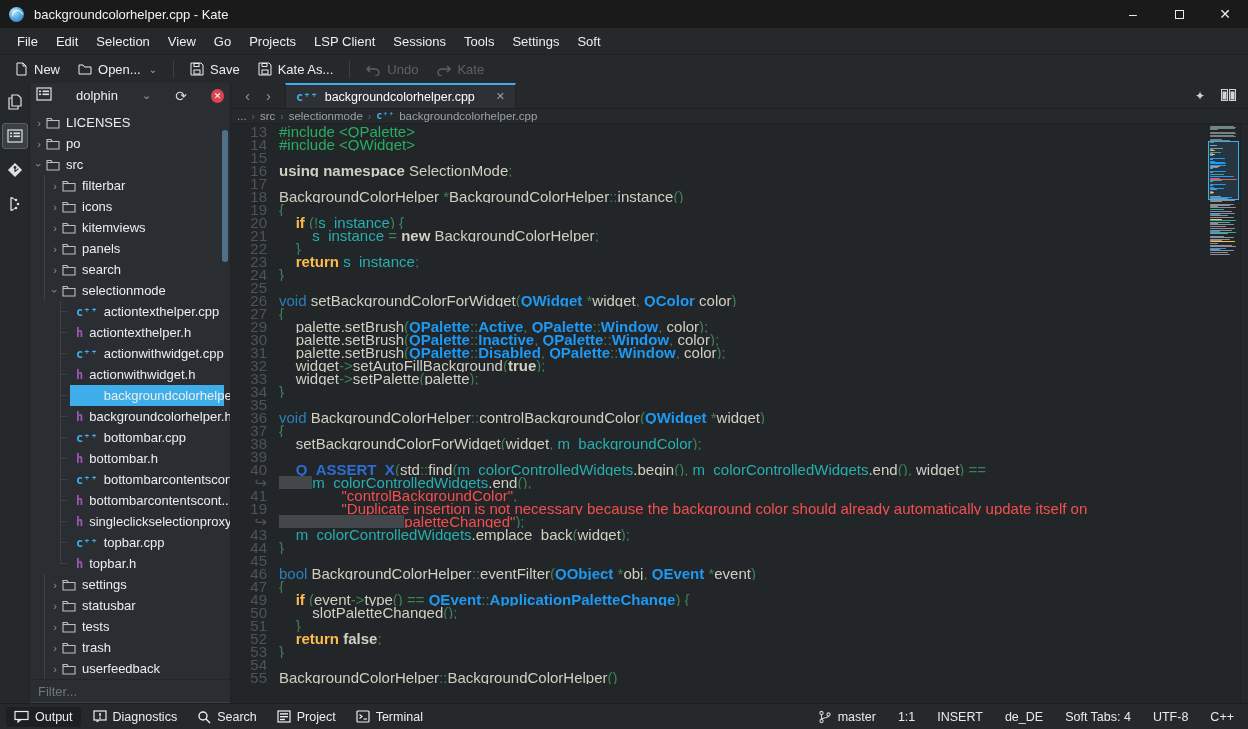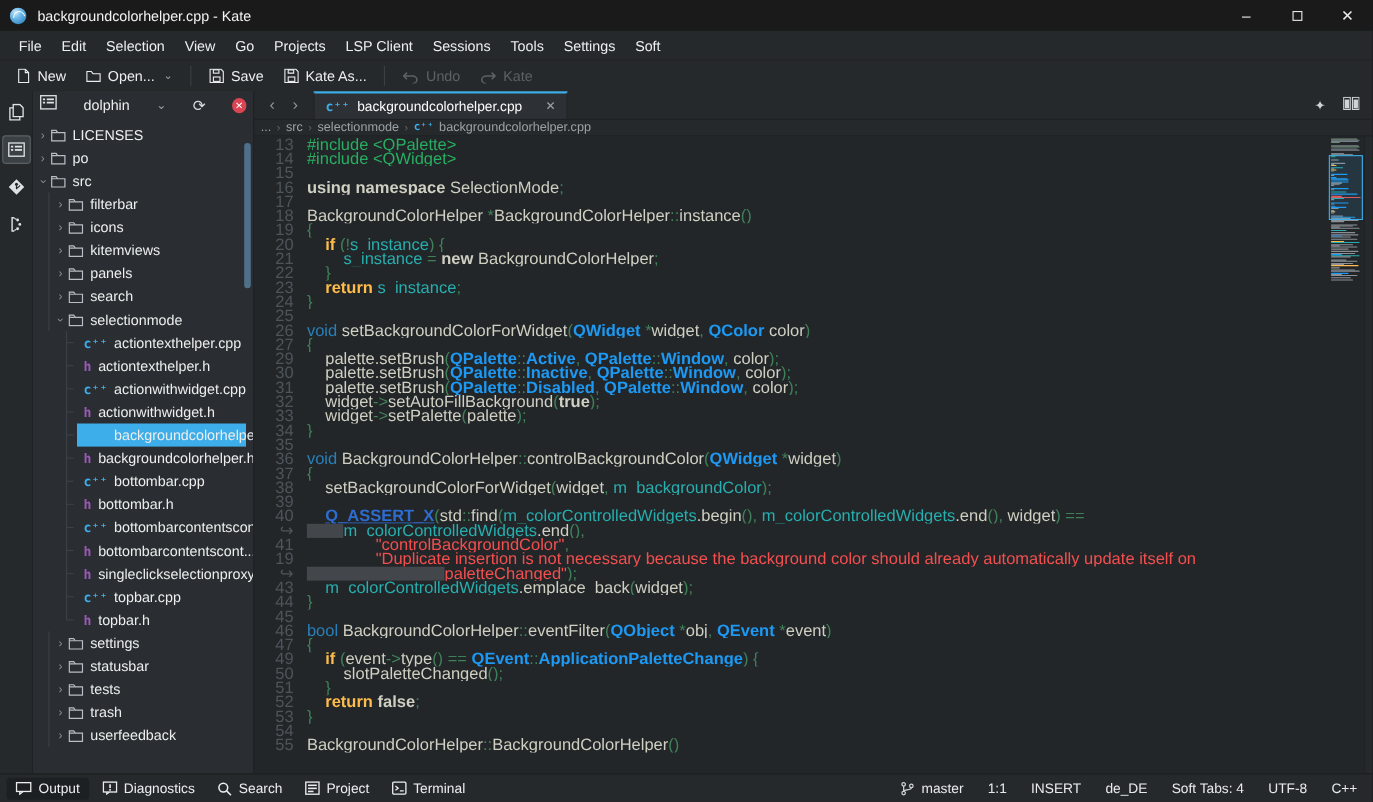--- a/index.html
+++ b/index.html
@@ -511,20 +511,23 @@
               <span style="display: inline-flex; align-items: center;">
                 <svg width="14" height="12" viewBox="0 0 14 12">
                   <path d="M1 1.5h4l1.5 2H13v7.5H1z" fill="none" stroke="#b9bfc4" stroke-width="1.1"></path>
                   <path d="M1 3.5h5" stroke="#b9bfc4" stroke-width="1.1"></path>
                 </svg>
               </span>
             </span>
             <span>userfeedback</span>
           </div>
         </div>
+      <div class="filter-box">
+        <input placeholder="Filter..." style="">
+      </div>
     </div>
 
     <div class="editor-col">
       <div class="tabbar">
         <div class="nav-arrows">
           <span>‹</span>
           <span>›</span>
         </div>
         <div class="tab">
           <span class="ficon cpp">c⁺⁺</span>

